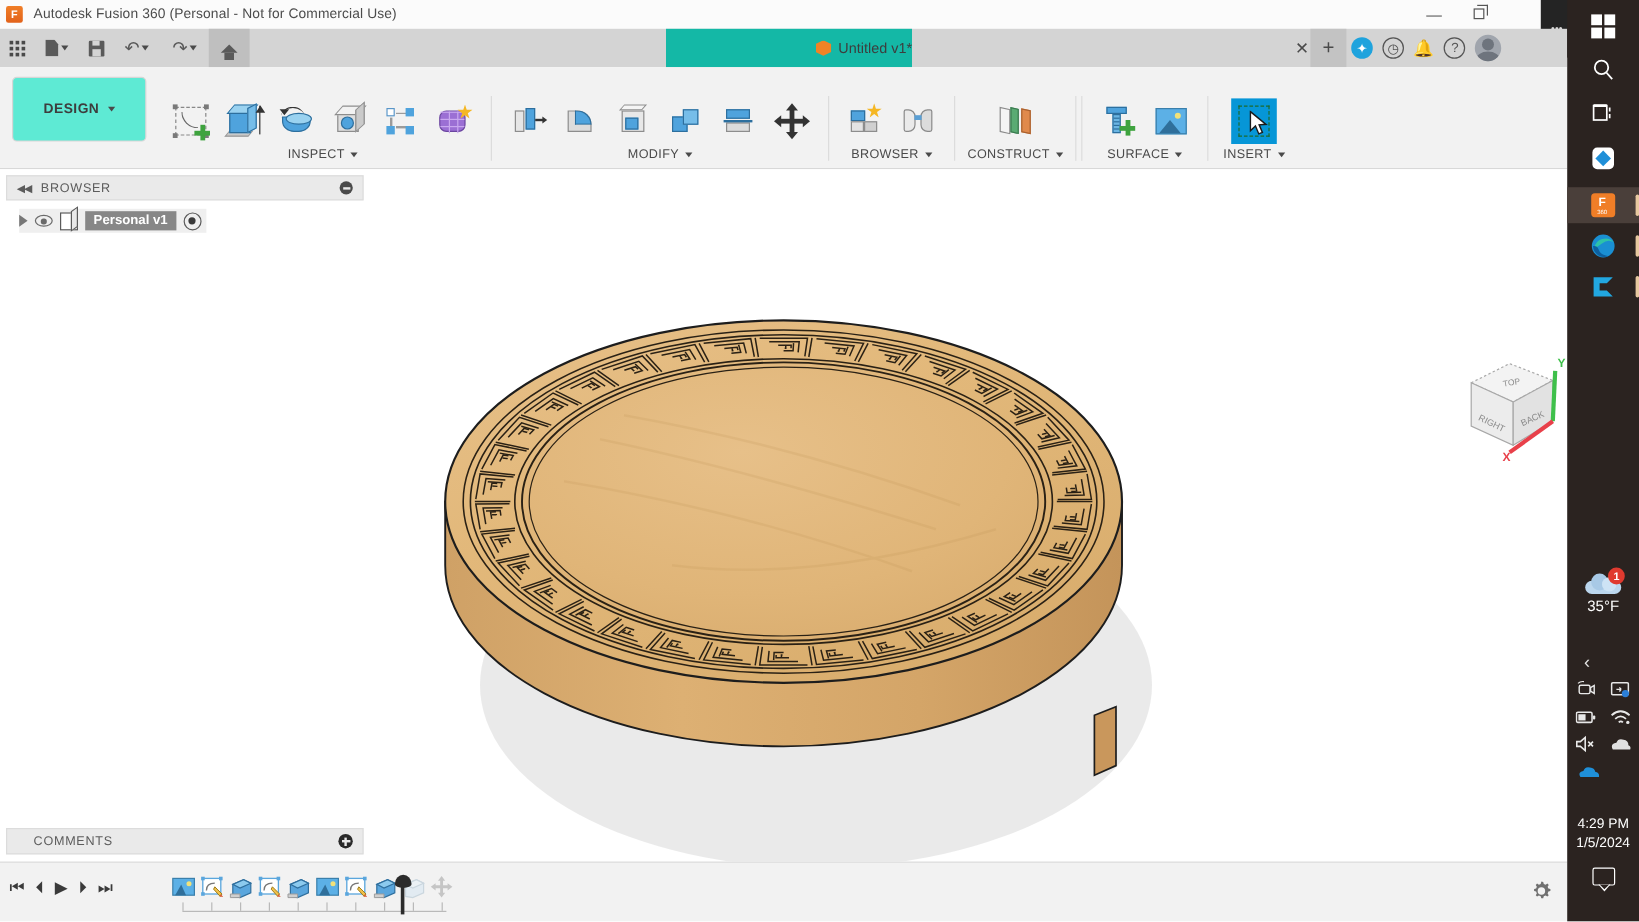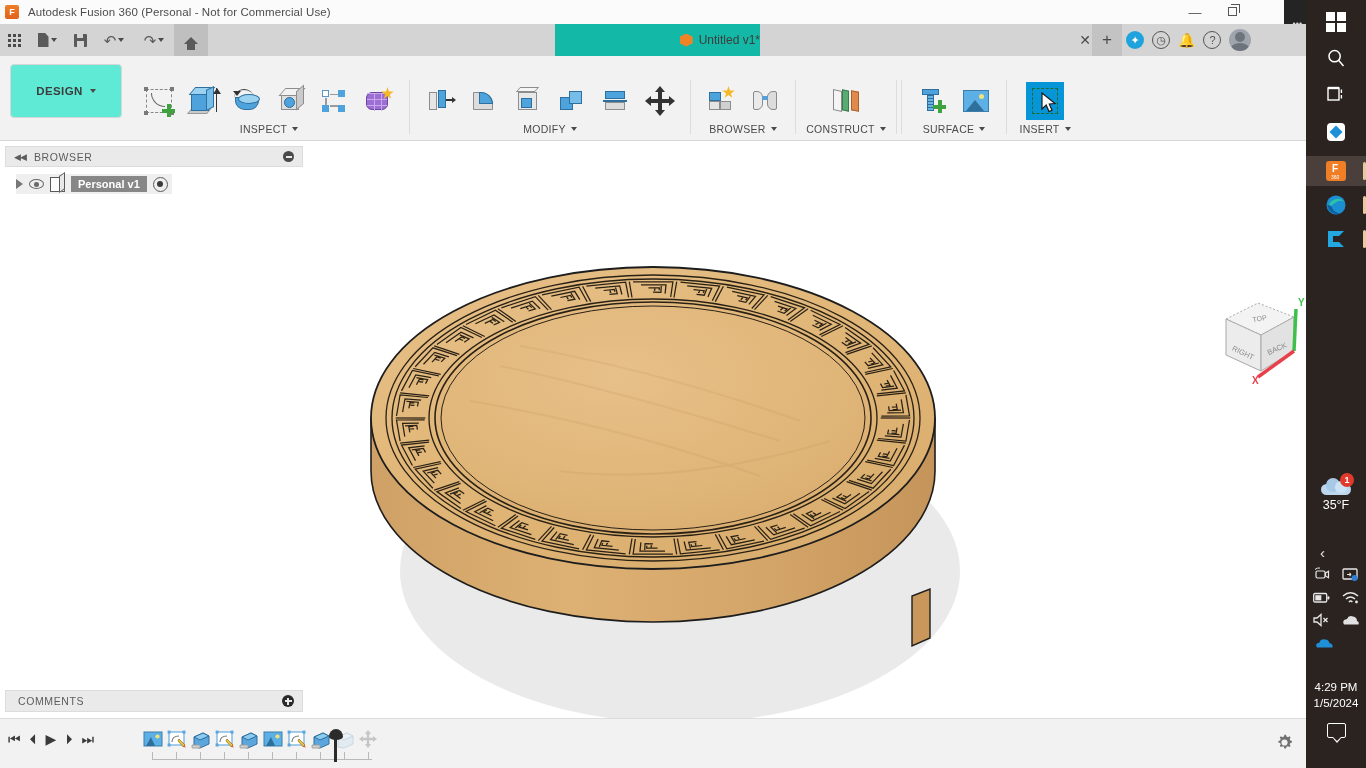--- a/index.html
+++ b/index.html
@@ -259,21 +259,21 @@
   .bcube { width: 15px; height: 15px; background: #fff; border: 1.3px solid #5a5a5a; position: relative; }
   .bcube:after{content:"";position:absolute;right:-1px;top:-4px;width:4px;height:15px;background:#e8e8e8;border:1px solid #5a5a5a;transform:skewY(-35deg);}
   .browser-name { background: #878787; color: #fff; font-size: 11px; font-weight: bold; padding: 2px 7px; }
   .radio-o { width: 15px; height: 15px; border: 1.4px solid #5a5a5a; border-radius: 50%; position: relative; }
   .radio-o:after{content:"";position:absolute;left:3.3px;top:3.3px;width:6px;height:6px;border-radius:50%;background:#3a3a3a;}
 
   .comments {
     position: absolute; left: 5px; top: 690px; width: 298px; height: 22px;
     background: #eaeaea; border: 1px solid #dcdcdc; display:flex;align-items:center;
   }
-  .comments .lbl { font-size: 10.5px; color: #5c5c5c; letter-spacing:.6px; margin-left: 12px;}
+  .comments .lbl { font-size: 10.5px; color: #5c5c5c; letter-spacing:.6px; margin-left: 22px;}
   .plus-circ { position:absolute; right:8px; width:12px;height:12px;border-radius:50%;background:#2a2a2a;}
   .plus-circ:after{content:"";position:absolute;left:2.5px;top:5.2px;width:7px;height:1.6px;background:#eaeaea;}
   .plus-circ:before{content:"";position:absolute;left:5.2px;top:2.5px;width:1.6px;height:7px;background:#eaeaea;}
 
   
   .canvas { position: absolute; left: 0; top: 141px; width: 1306px; height: 577px; background: #ffffff; }
 
   
   .viewcube { position: absolute; left: 1214px; top: 148px; width: 92px; height: 105px; }
 

